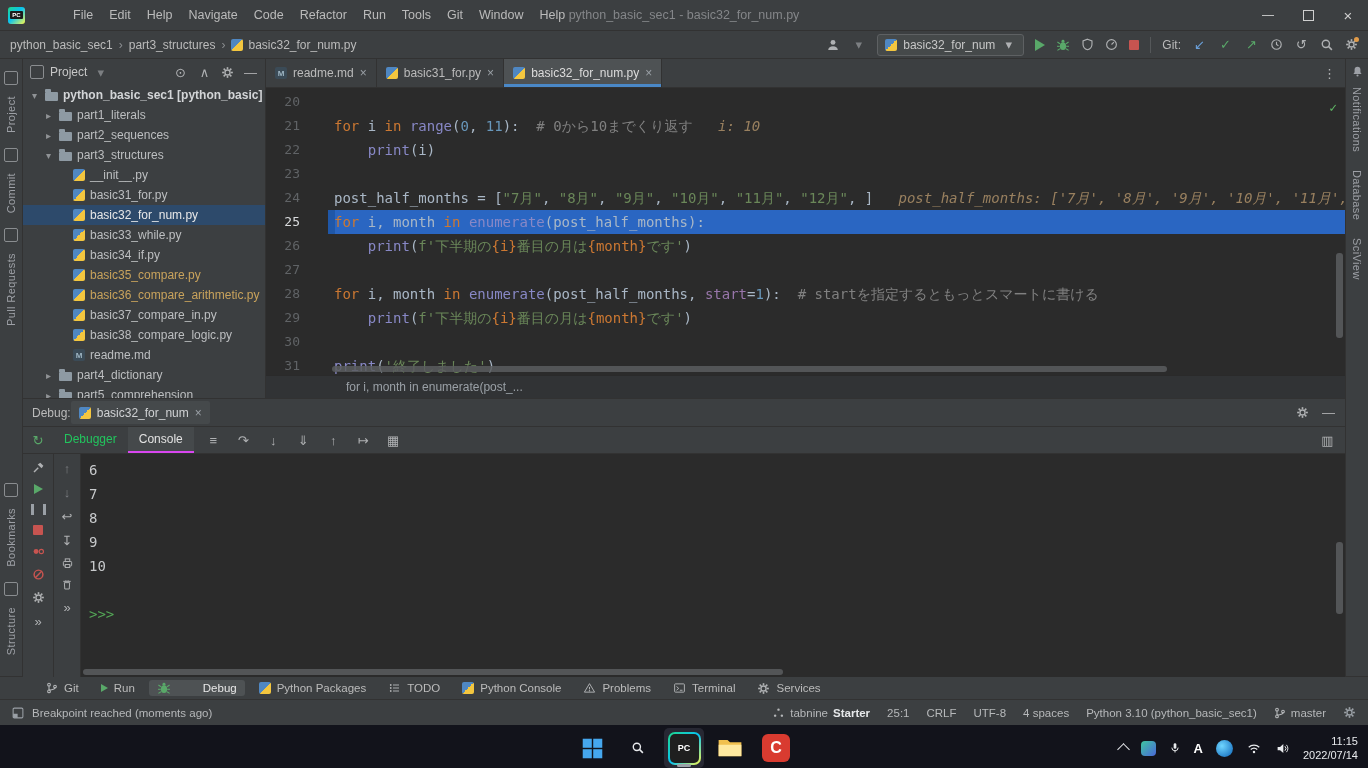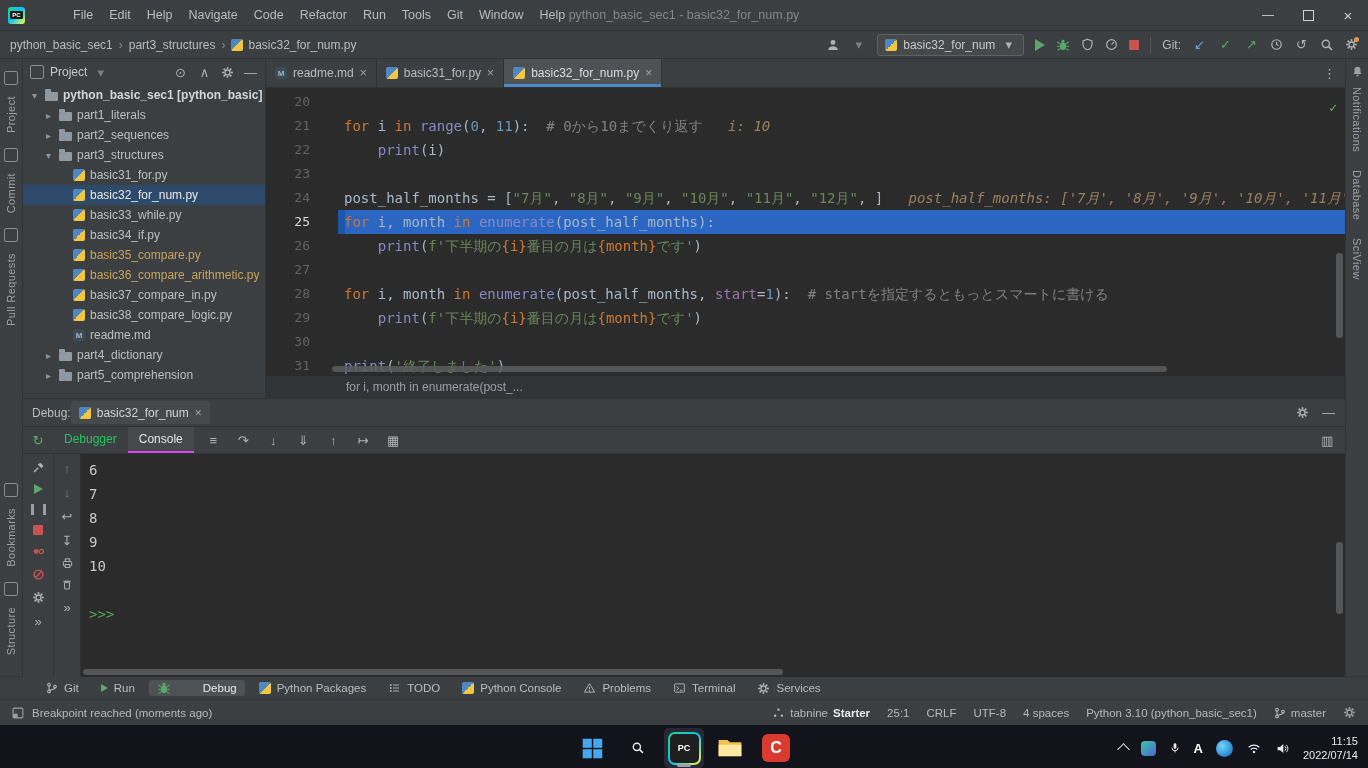--- a/index.html
+++ b/index.html
@@ -76,21 +76,21 @@
   .editor-col{flex:1;display:flex;flex-direction:column;min-width:0;background:#2b2b2b;}
   .tabbar{height:28px;background:#3c3f41;border-bottom:1px solid #323232;display:flex;align-items:stretch;font-size:12px;flex:none;}
   .tab{display:flex;align-items:center;gap:6px;padding:0 9px;color:#bbbbbb;border-right:1px solid #323232;position:relative;}
   .tab.active{background:#4e5254;color:#dcdcdc;}
   .tab.active::after{content:'';position:absolute;left:0;right:0;bottom:0;height:3px;background:#4A88C7;}
   .tab-close{color:#9aa0a6;font-size:12px;}
   .tabbar-more{margin-left:auto;display:flex;align-items:center;padding:0 8px;}
 
   .code-area{flex:1;position:relative;overflow:hidden;font-family:"DejaVu Sans Mono","Liberation Mono",monospace;
              font-size:14px;line-height:24px;padding-top:2px;}
-  .cline{display:flex;height:24px;white-space:pre;padding-left:10px;}
+  .cline{display:flex;height:24px;white-space:pre;}
   .ln{flex:none;width:34px;text-align:right;color:#606366;font-size:13px;}
   .gutspace{flex:none;width:28px;}
   .ctext{flex:1;min-width:0;overflow:hidden;color:#a9b7c6;padding-left:6px;}
   .cline.hl .ctext{background:#2a66c2;box-shadow:inset 7px 0 0 #1f57a8;}
   .cline.hl .ln{color:#d8dadc;}
   .tk-kw{color:#cc7832}.tk-bi{color:#8888c6}.tk-num{color:#6897bb}.tk-str{color:#6a8759}
   .tk-com{color:#808080}.tk-pl{color:#a9b7c6}.tk-dbg{color:#99805f;font-style:italic}
   .tk-br{color:#cc7832}.tk-pa{color:#9876aa}
   .hscroll{position:absolute;left:66px;bottom:3px;width:835px;height:6px;background:#5a5d5f;border-radius:3px;opacity:.85;}
   .vscroll{position:absolute;right:2px;top:165px;width:7px;height:85px;background:#5a5d5f;border-radius:3px;opacity:.85;}
@@ -347,20 +347,25 @@
               </div>
               <div class="tree-row" style="padding-left: 20px;">
                 <span class="chev">▸</span>
                 <span class="ic ic-folder"></span>
                 <span class="tree-label">part2_sequences</span>
               </div>
               <div class="tree-row" style="padding-left: 20px;">
                 <span class="chev">▾</span>
                 <span class="ic ic-folder"></span>
                 <span class="tree-label">part3_structures</span>
+              </div>
+              <div class="tree-row" style="padding-left: 34px;">
+                <span class="chev"></span>
+                <span class="ic ic-py"></span>
+                <span class="tree-label">__init__.py</span>
               </div>
               <div class="tree-row" style="padding-left: 34px;">
                 <span class="chev"></span>
                 <span class="ic ic-py"></span>
                 <span class="tree-label">basic31_for.py</span>
               </div>
               <div class="tree-row selected" style="padding-left: 34px;">
                 <span class="chev"></span>
                 <span class="ic ic-py"></span>
                 <span class="tree-label">basic32_for_num.py</span>

